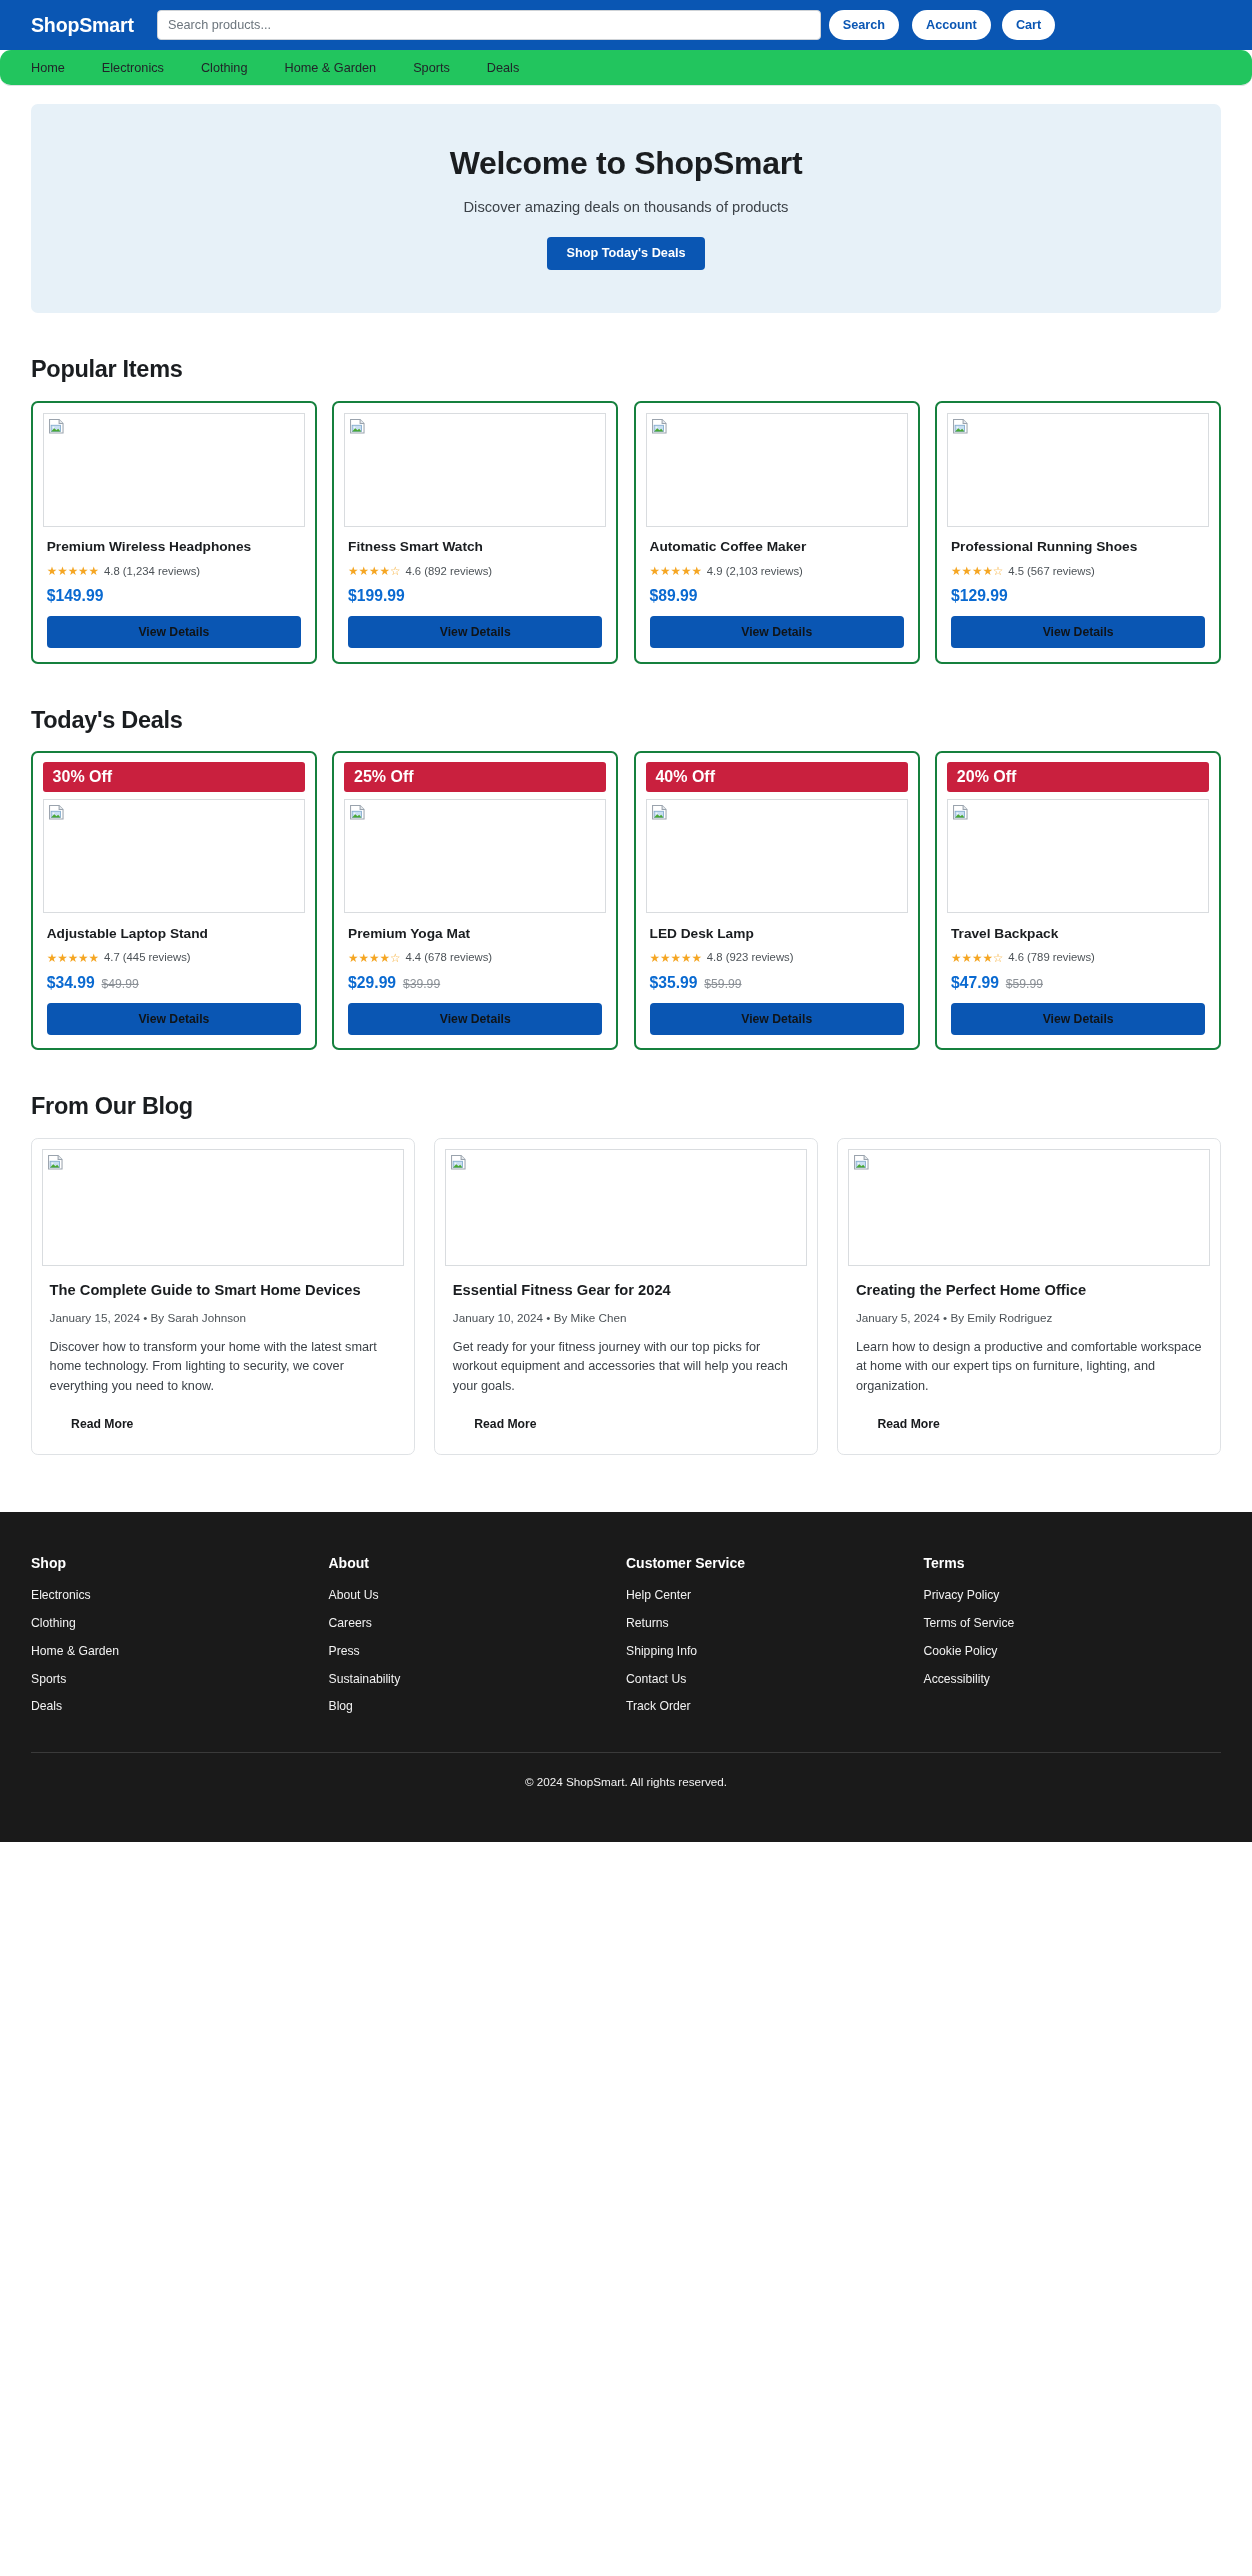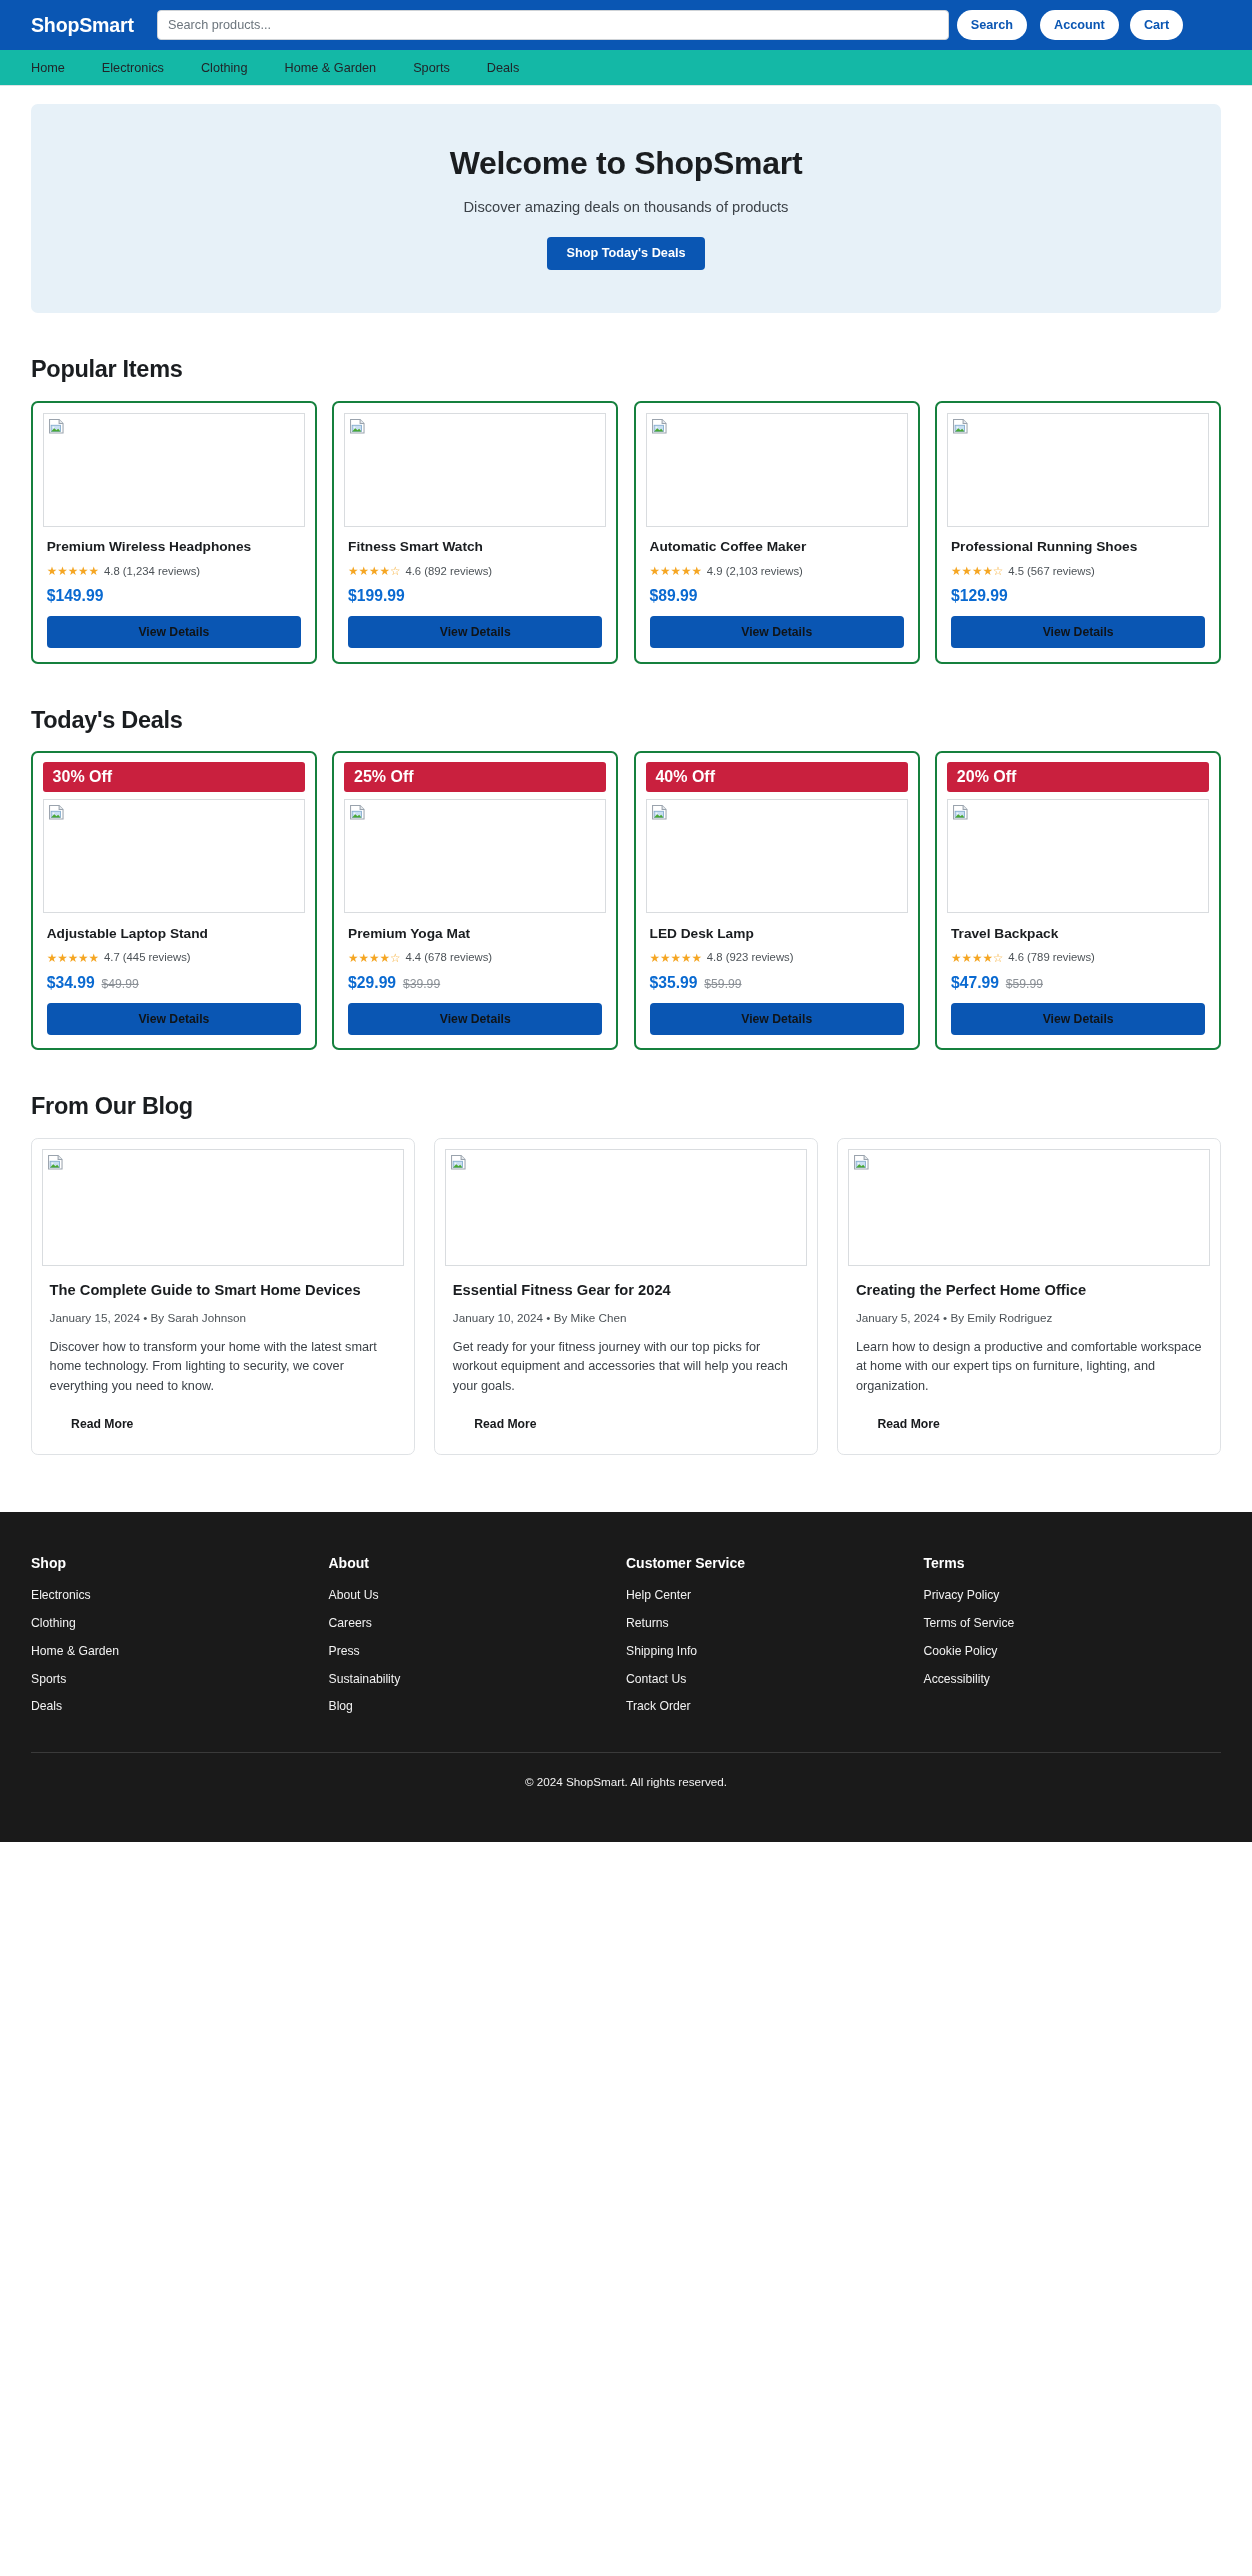--- a/index.html
+++ b/index.html
@@ -24,21 +24,21 @@
   .brand {
     color: #ffffff;
     font-size: 19.6px;
     font-weight: bold;
     letter-spacing: -0.2px;
     white-space: nowrap;
     margin-right: 23.5px;
   }
   .search-input {
     flex: 0 0 auto;
-    width: 792px;
+    width: 664px;
     height: 30px;
     border: 1px solid #cfd3d7;
     border-radius: 3.9px;
     background: #fff;
     padding: 0 9.8px;
     font-size: 12.7px;
     font-family: "Liberation Sans", sans-serif;
     color: #212529;
     outline: none;
   }
@@ -54,26 +54,27 @@
     cursor: pointer;
     padding: 0 13.7px;
     white-space: nowrap;
   }
   .btn-search { height: 30px; margin-left: 7.8px; min-width: 63px; }
   .btn-account { height: 30px; margin-left: 13.7px; min-width: 68px; }
   .btn-cart { height: 30px; margin-left: 11.7px; min-width: 49px; }
 
   
   .navbar {
-    background: #14b8a6;
+    background: #22c55e;
     border-bottom: 1px solid #dfe2e5;
     height: 36px;
     display: flex;
     align-items: center;
     padding: 0 31px;
+    border-radius: 11px;
   }
   .nav-item {
     font-size: 12.7px;
     color: #212529;
     text-decoration: none;
     margin-right: 37px;
     white-space: nowrap;
     cursor: pointer;
   }
   .nav-item:last-child { margin-right: 0; }

